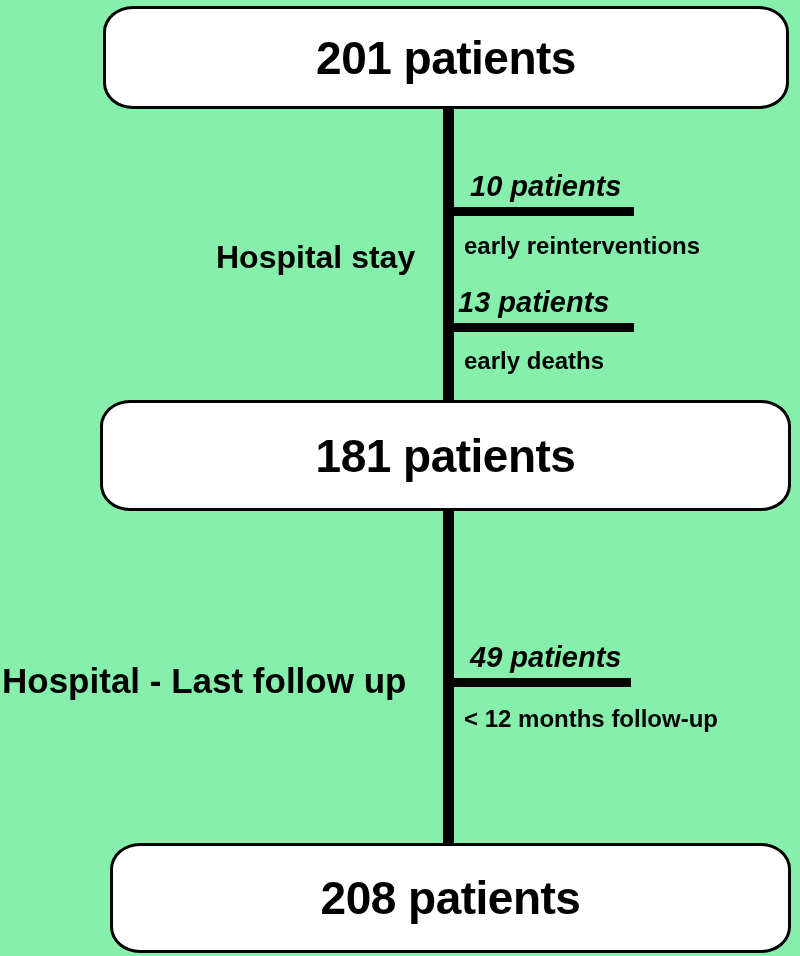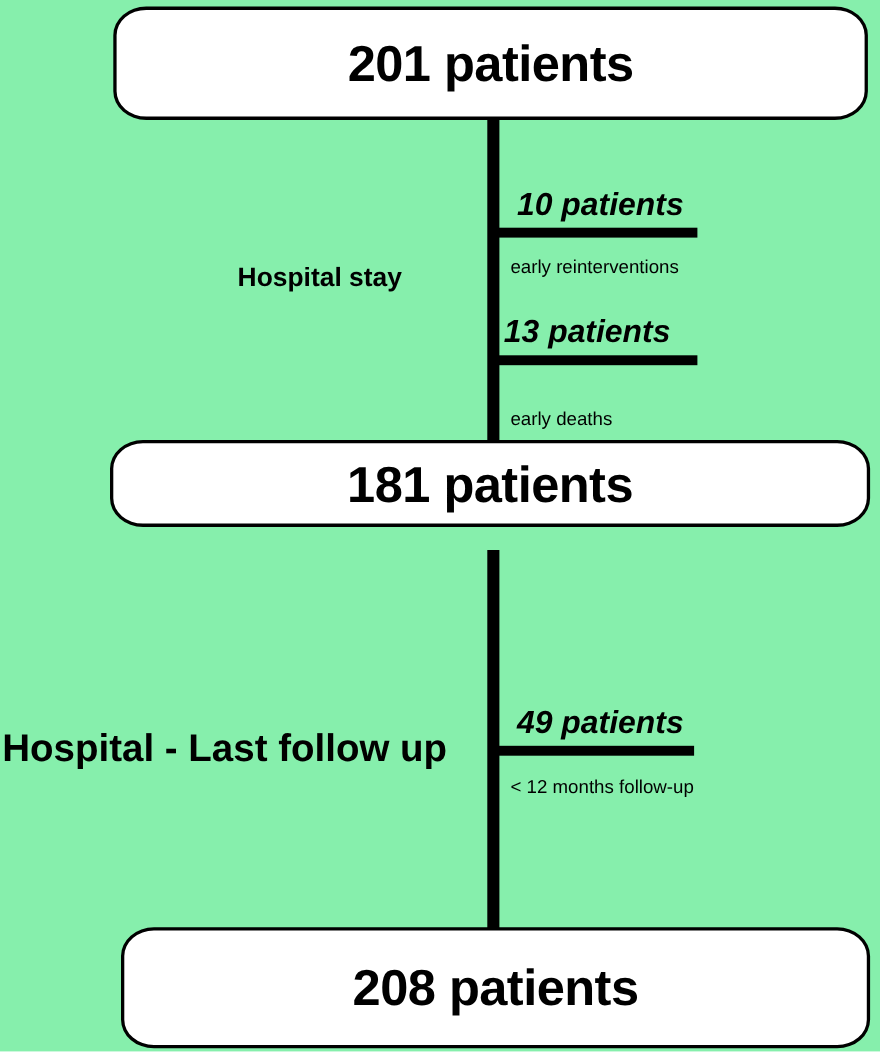--- a/index.html
+++ b/index.html
@@ -33,21 +33,21 @@
   }
   .node-label {
     font-weight: bold;
     font-size: 46px;
     letter-spacing: -0.5px;
     line-height: 1;
     white-space: nowrap;
   }
 
   #box-top    { left: 103px; top: 6px;   width: 686px; height: 103px; }
-  #box-mid    { left: 100px; top: 400px; width: 691px; height: 79px; }
+  #box-mid    { left: 100px; top: 400px; width: 691px; height: 111px; }
   #box-bottom { left: 110px; top: 843px; width: 681px; height: 110px; }
 
   
   .trunk {
     position: absolute;
     left: 443px;
     width: 11px;
     background: #000000;
     z-index: 1;
   }
@@ -66,43 +66,43 @@
   #branch-2 { top: 323px; width: 184px; }
   #branch-3 { top: 678px; width: 181px; }
 
   
   .stage-label {
     position: absolute;
     font-weight: bold;
     white-space: nowrap;
     line-height: 1;
   }
-  #stage-hospital  { left: 216px; top: 241px; font-size: 24px; text-align: center; }
+  #stage-hospital  { left: 216px; top: 241px; font-size: 32px; text-align: center; }
   #stage-discharge { left: 2px;   top: 663px; font-size: 35px; }
 
   
   .excl-count {
     position: absolute;
     font-weight: bold;
     font-size: 29px;
     white-space: nowrap;
     line-height: 1;
     font-style: italic;
   }
   .excl-reason {
     position: absolute;
-    font-weight: normal;
-    font-size: 17px;
+    font-weight: bold;
+    font-size: 24px;
     white-space: nowrap;
     line-height: 1;
   }
   #excl-1-count  { left: 470px; top: 172px; }
   #excl-1-reason { left: 464px; top: 234px; }
   #excl-2-count  { left: 458px; top: 288px; }
-  #excl-2-reason { left: 464px; top: 349px; margin-top: 23px; }
+  #excl-2-reason { left: 464px; top: 349px; }
   #excl-3-count  { left: 470px; top: 643px; }
   #excl-3-reason { left: 464px; top: 707px; text-align: center; }
 </style>
 </head>
 <body>
 
 <div id="flowchart">
 
   <div class="trunk" id="trunk-upper"></div>
   <div class="trunk" id="trunk-lower"></div>

